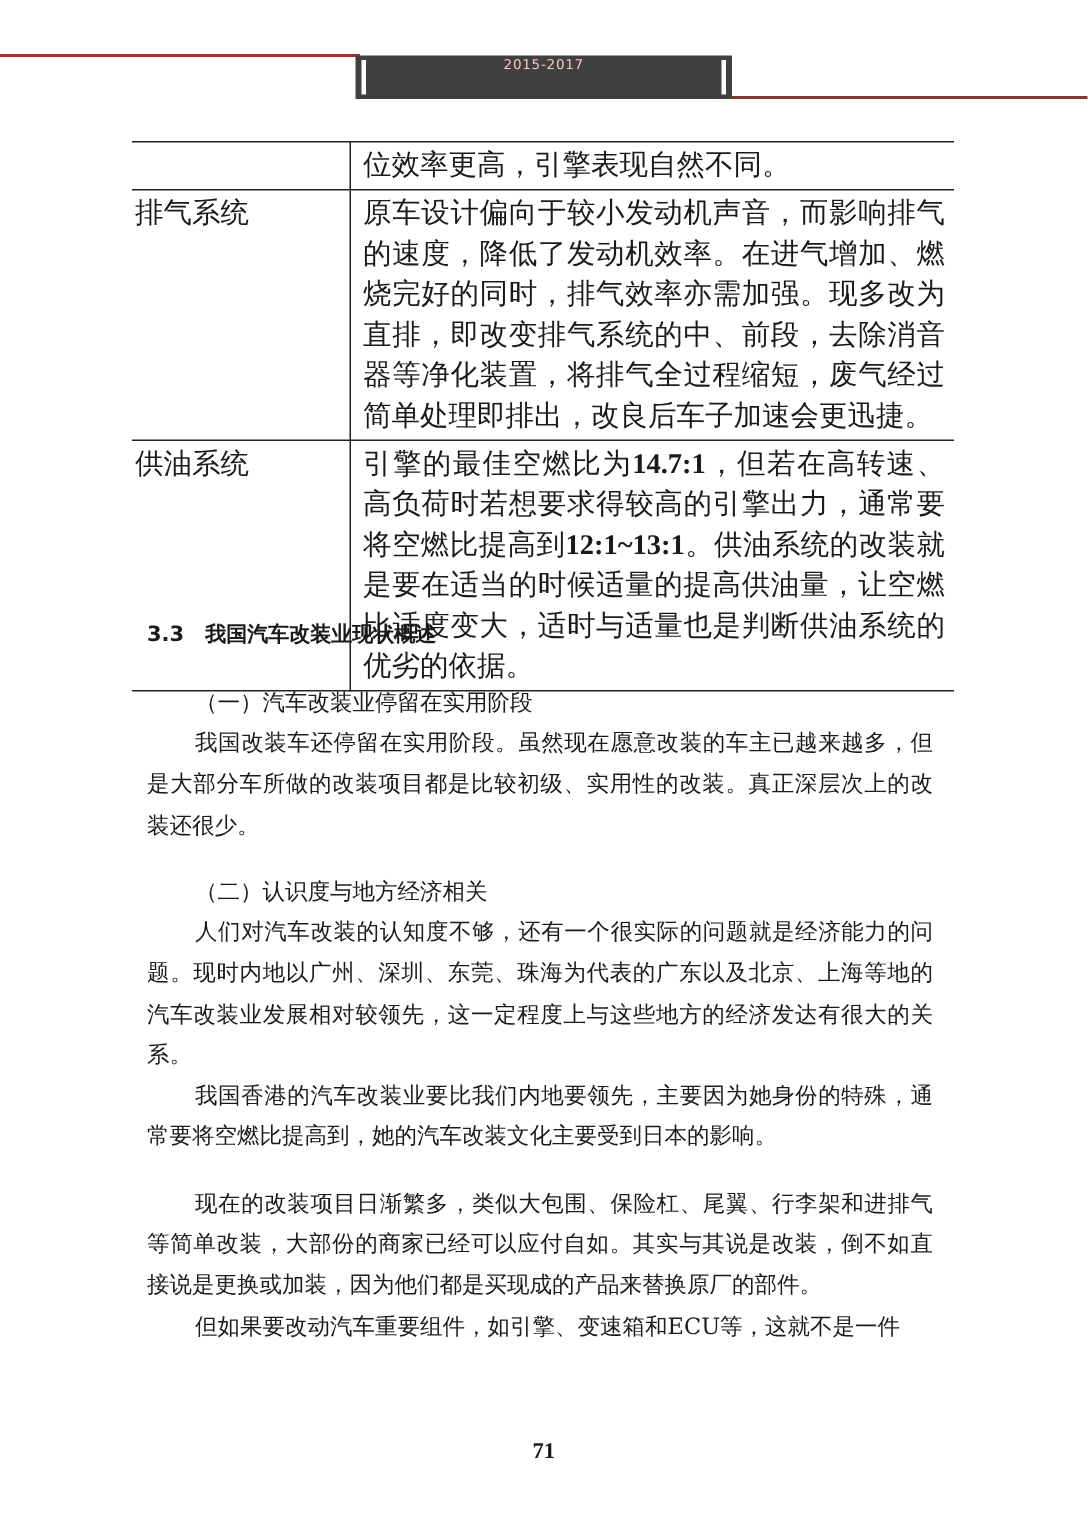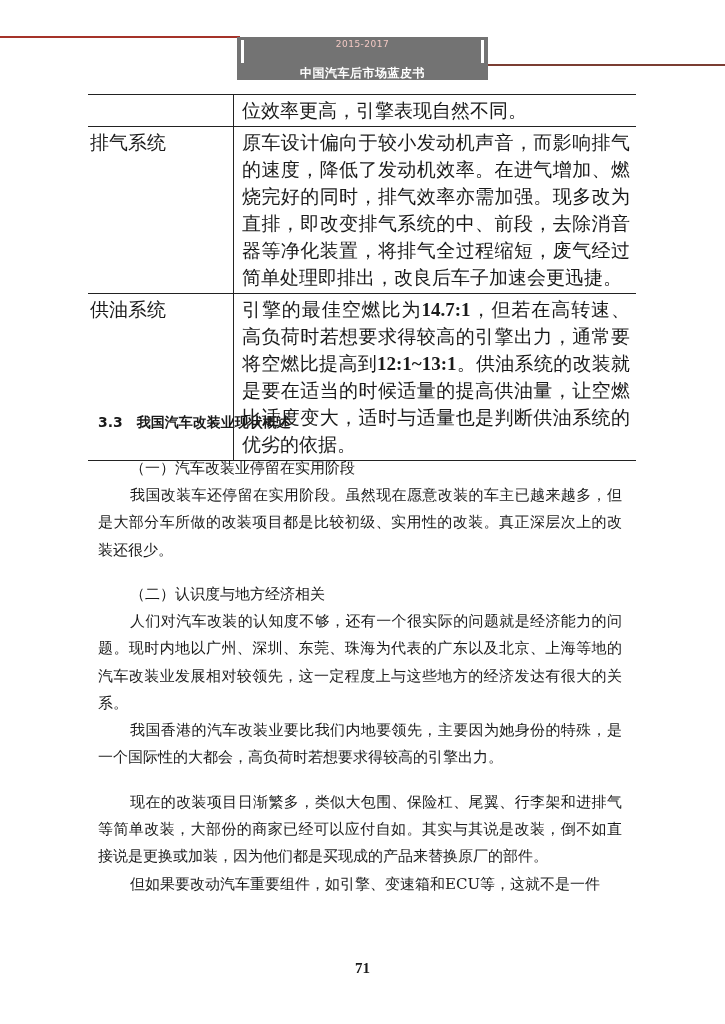--- a/index.html
+++ b/index.html
@@ -3,21 +3,21 @@
 <meta charset="utf-8">
 <style>
   html, body { margin: 0; padding: 0; }
   body {
     width: 725px; height: 1024px; position: relative; overflow: hidden;
     background: #ffffff;
     font-family: "DejaVu Serif", "Liberation Serif", serif;
     color: #1a1a1a;
   }
   .hdr-line-left { position: absolute; left: 0; top: 36px; width: 240px; height: 2px; background: #a53329; }
-  .hdr-box { position: absolute; left: 237px; top: 37px; width: 251px; height: 43px; background: #737373; }
+  .hdr-box { position: absolute; left: 237px; top: 37px; width: 251px; height: 29px; background: #404040; }
   .hdr-bar { position: absolute; top: 3px; width: 3px; height: 23px; background: #ffffff; }
   .hdr-bar.l { left: 4px; }
   .hdr-bar.r { right: 4px; }
   .hdr-years { position: absolute; left: 0; right: 0; top: 2px; text-align: center; font-family: "DejaVu Sans", sans-serif; font-size: 9px; color: #f3c9c4; letter-spacing: 0.5px; }
   .hdr-title { position: absolute; left: 0; right: 0; top: 28px; text-align: center; font-family: "DejaVu Sans", sans-serif; font-weight: bold; font-size: 12px; color: #ffffff; letter-spacing: 0.5px; }
   .hdr-line-right { position: absolute; left: 488px; top: 64px; width: 237px; height: 2px; background: #7b3d33; }
 
   table.spec { position: absolute; left: 88px; top: 94px; width: 548px; border-collapse: collapse; font-size: 19px; }
   table.spec td { border-top: 1px solid #222; border-bottom: 1px solid #222; vertical-align: top; padding: 2px 6px 2px 0; line-height: 27px; }
   table.spec td.c1 { width: 137px; padding-left: 2px; border-right: 1px solid #222; }
@@ -67,21 +67,21 @@
 </div>
 
 <div class="body" style="top:455px;">
   <p class="sub">（一）汽车改装业停留在实用阶段</p>
   <p>我国改装车还停留在实用阶段。虽然现在愿意改装的车主已越来越多，但是大部分车所做的改装项目都是比较初级、实用性的改装。真正深层次上的改装还很少。</p>
 </div>
 
 <div class="body" style="top:581px;">
   <p class="sub">（二）认识度与地方经济相关</p>
   <p>人们对汽车改装的认知度不够，还有一个很实际的问题就是经济能力的问题。现时内地以广州、深圳、东莞、珠海为代表的广东以及北京、上海等地的汽车改装业发展相对较领先，这一定程度上与这些地方的经济发达有很大的关系。</p>
-  <p>我国香港的汽车改装业要比我们内地要领先，主要因为她身份的特殊，是一个国际性的大都会，高负荷时若想要求得较高的引擎出力。</p>
+  <p>我国香港的汽车改装业要比我们内地要领先，主要因为她身份的特殊，通常要将空燃比提高到，她的汽车改装文化主要受到日本的影响。</p>
 </div>
 
 <div class="body" style="top:789px;">
   <p>现在的改装项目日渐繁多，类似大包围、保险杠、尾翼、行李架和进排气等简单改装，大部份的商家已经可以应付自如。其实与其说是改装，倒不如直接说是更换或加装，因为他们都是买现成的产品来替换原厂的部件。</p>
   <p>但如果要改动汽车重要组件，如引擎、变速箱和ECU等，这就不是一件</p>
 </div>
 
 <div class="pg">71</div>
 
 </body></html>

